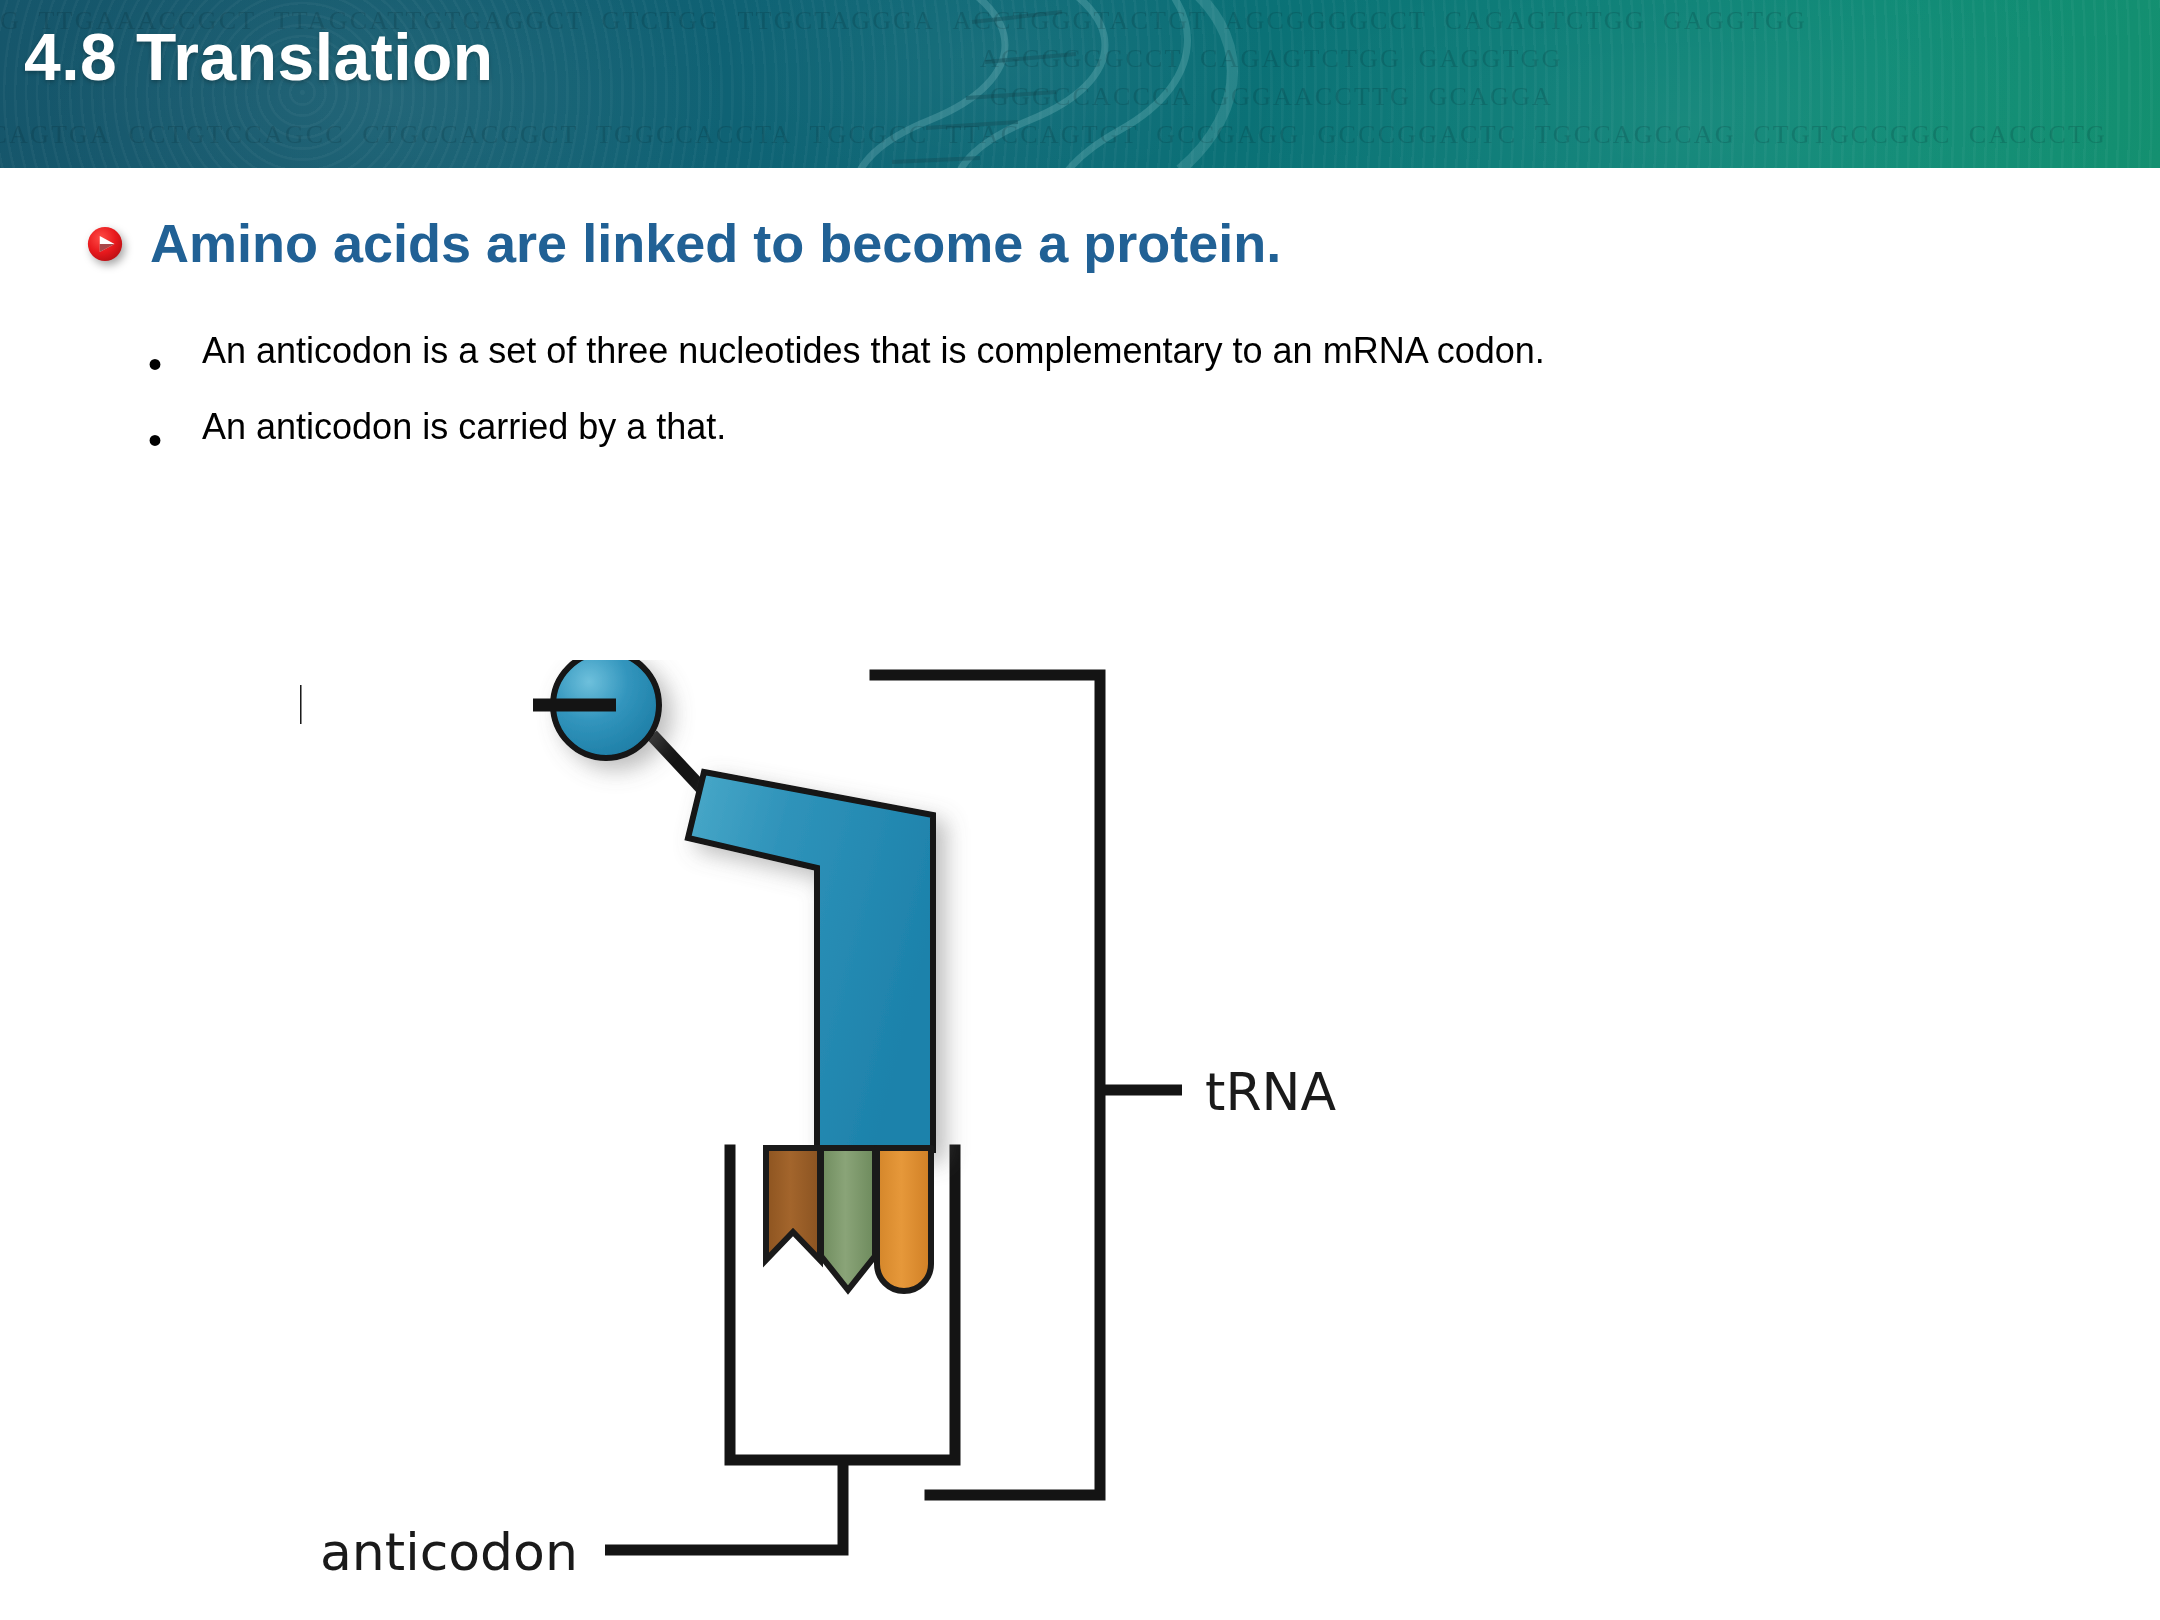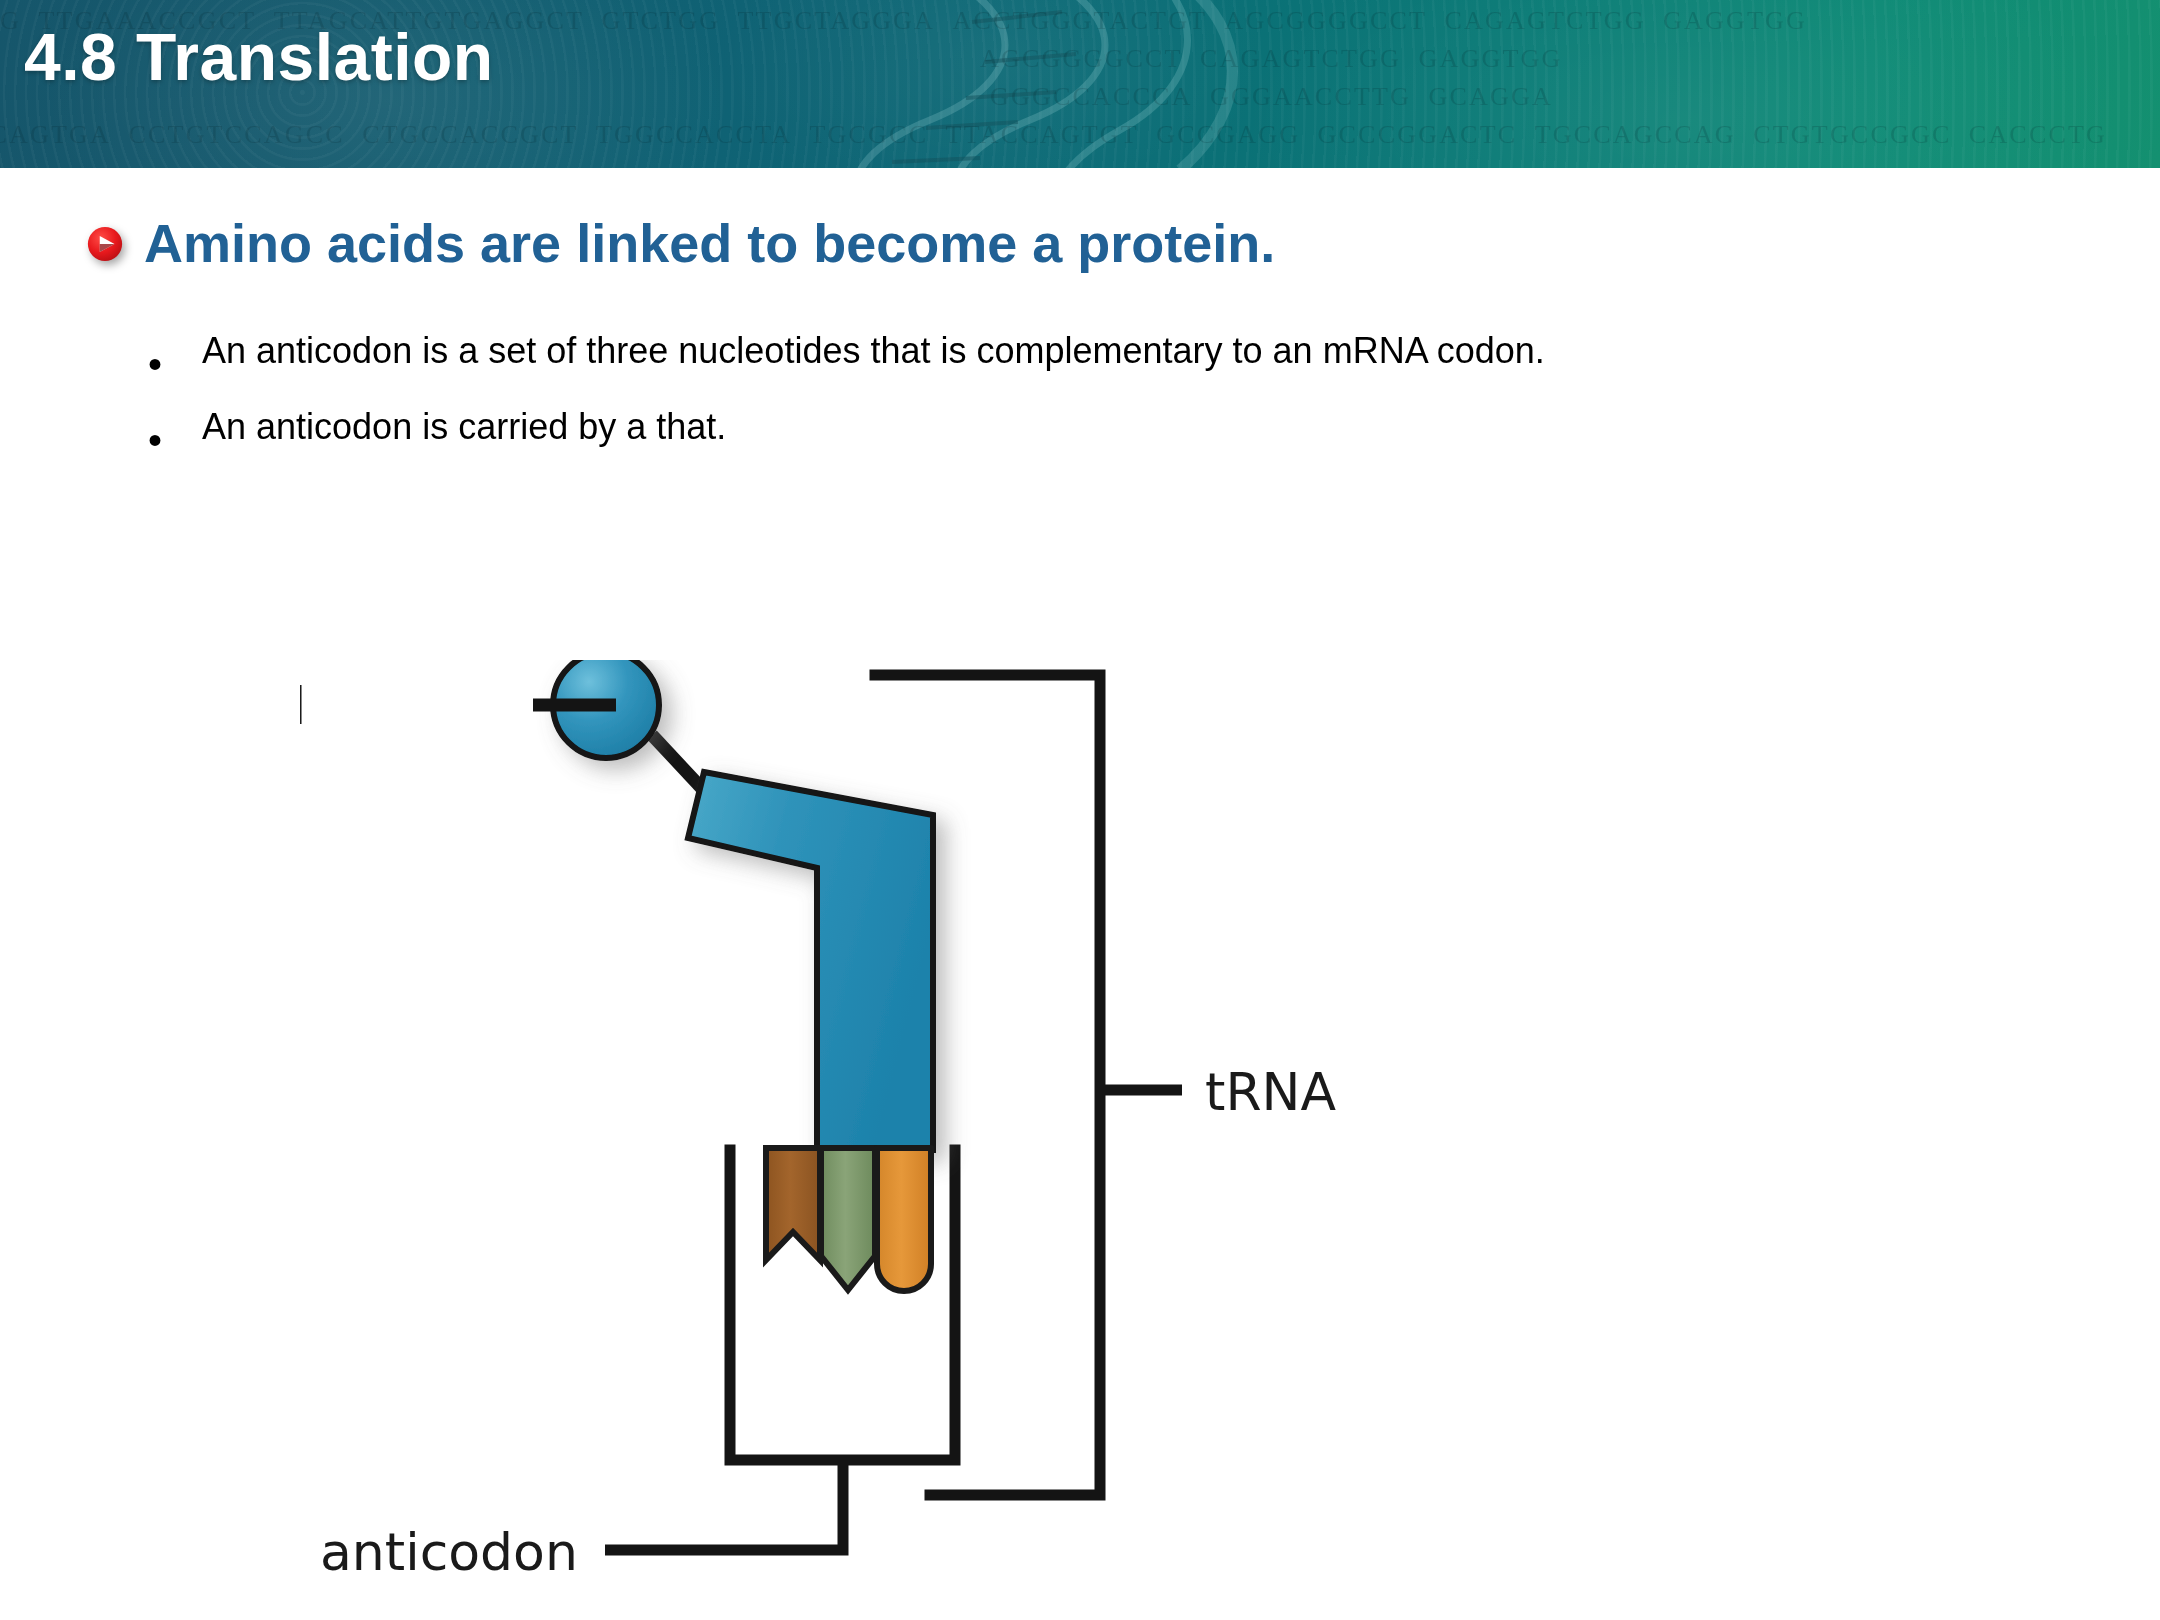--- a/index.html
+++ b/index.html
@@ -102,21 +102,21 @@
     line-height: 1;
   }
 
   
   .heading-row {
     position: absolute;
     left: 86px;
     top: 214px;
     display: flex;
     align-items: center;
-    gap: 20px;
+    gap: 26px;
   }
   .play-bullet {
     width: 38px;
     height: 38px;
     flex: 0 0 auto;
     filter: drop-shadow(3px 4px 4px rgba(0,0,0,0.35));
   }
   .heading-text {
     font-family: "Liberation Sans Narrow", "Liberation Sans", sans-serif;
     font-size: 54px;

